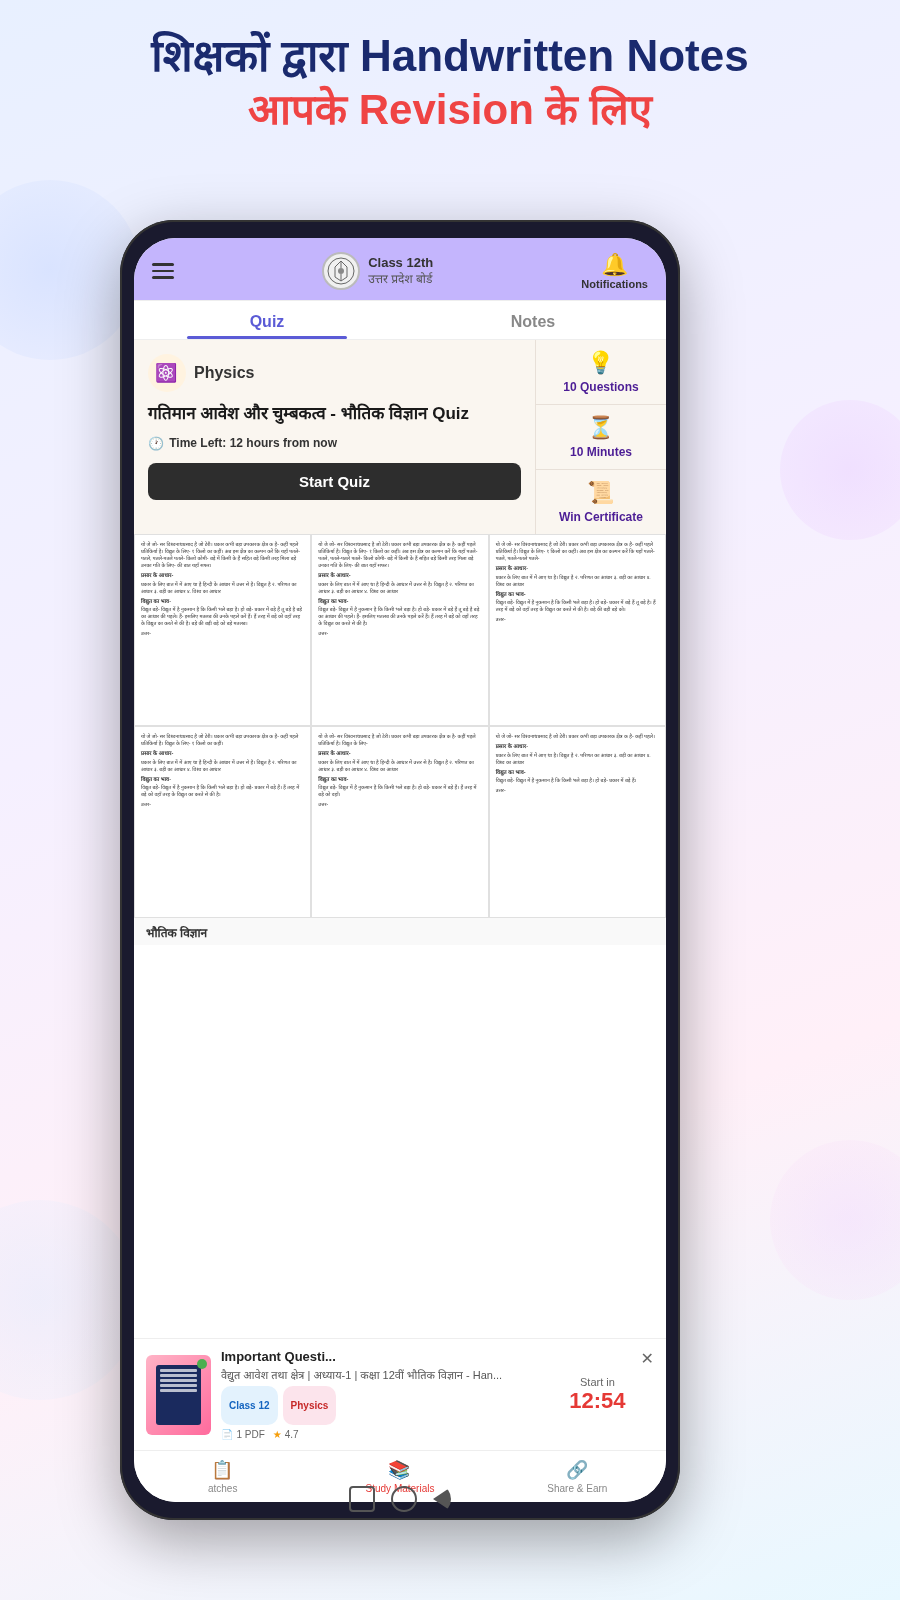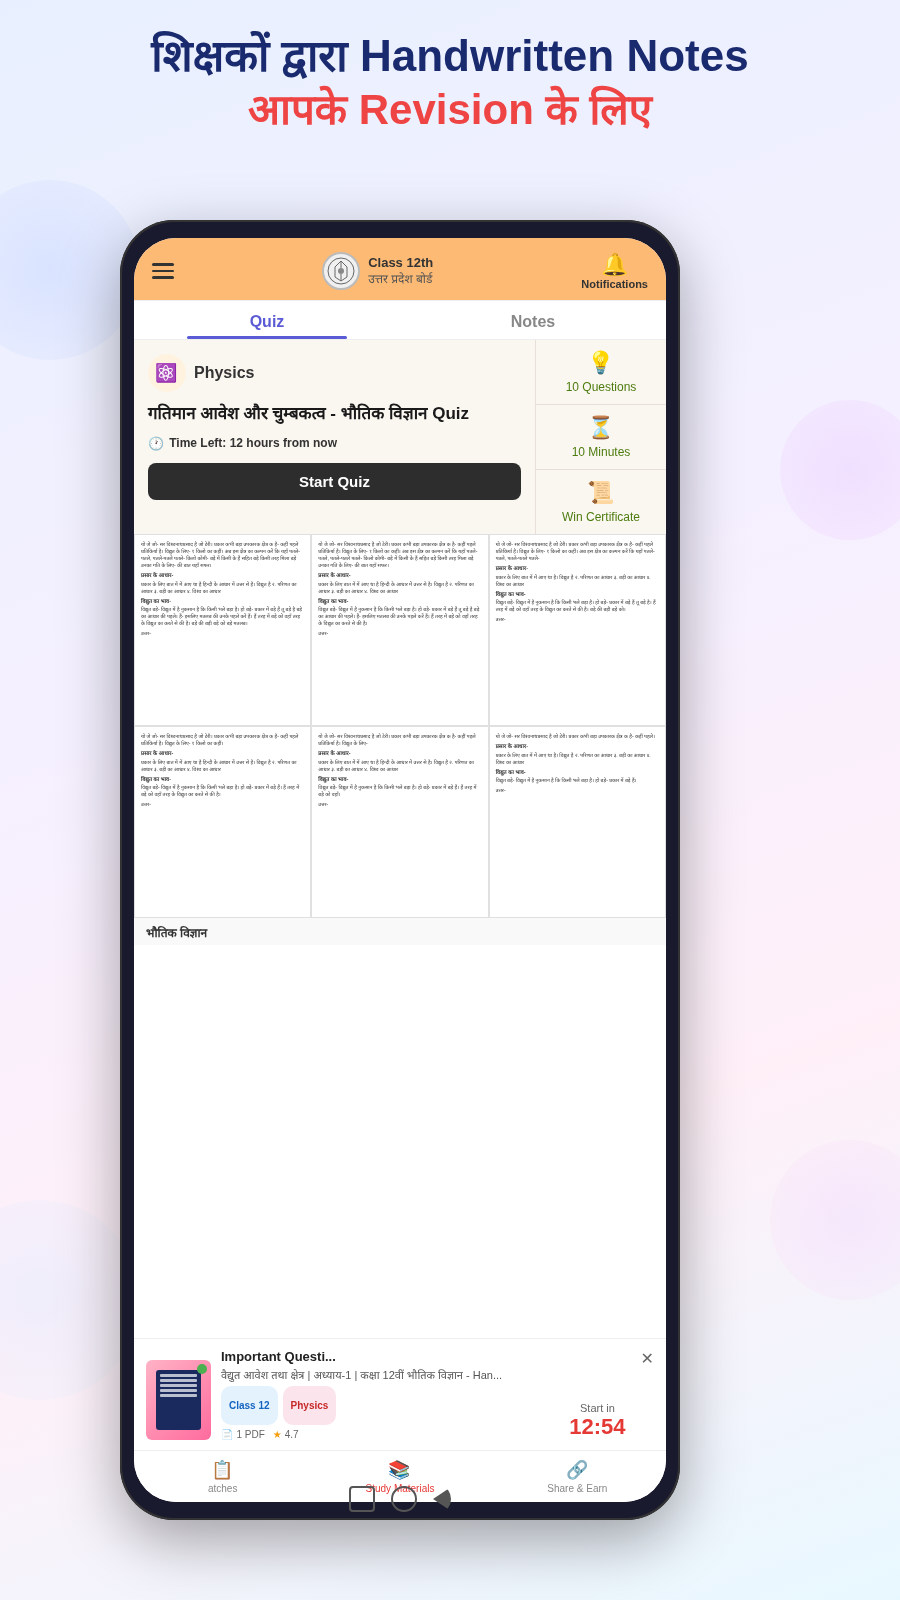--- a/index.html
+++ b/index.html
@@ -84,21 +84,21 @@
       border-radius: 42px;
       overflow: hidden;
     }
 
     
     .app-topbar {
       display: flex;
       align-items: center;
       justify-content: space-between;
       padding: 14px 18px 10px 18px;
-      background: #fdba74;
+      background: #c4b5fd;
       border-bottom: 1px solid #eee;
     }
     .menu-icon {
       display: flex; flex-direction: column; gap: 4px;
       cursor: pointer;
     }
     .menu-icon span {
       display: block;
       width: 22px; height: 2.5px;
       background: #333;
@@ -186,21 +186,21 @@
       display: flex; flex-direction: column;
     }
     .quiz-stat {
       flex: 1;
       display: flex; flex-direction: column; align-items: center; justify-content: center;
       border-bottom: 1px solid #e8e0d8;
       padding: 10px;
     }
     .quiz-stat:last-child { border-bottom: none; }
     .stat-icon { font-size: 22px; margin-bottom: 4px; }
-    .stat-label { font-size: 12px; color: #4d7c0f; font-weight: 400; text-align: center; }
+    .stat-label { font-size: 12px; color: #4c1d95; font-weight: 700; text-align: center; }
 
     
     .notes-grid {
       display: grid;
       grid-template-columns: repeat(3, 1fr);
       gap: 0;
       background: #e0e0e0;
     }
     .note-card {
       background: #fff;
@@ -217,21 +217,21 @@
 
     
     .bottom-popup {
       position: absolute;
       bottom: 52px;
       left: 0; right: 0;
       background: #fff;
       border-top: 1px solid #eee;
       padding: 10px 12px;
       display: flex;
-      align-items: flex-end;
+      align-items: center;
       gap: 10px;
       z-index: 30;
     }
     .popup-thumb {
       width: 65px; height: 80px;
       background: linear-gradient(135deg, #ffb3c6, #ff6b9d);
       border-radius: 6px;
       flex-shrink: 0;
       display: flex; align-items: center; justify-content: center;
       position: relative;

